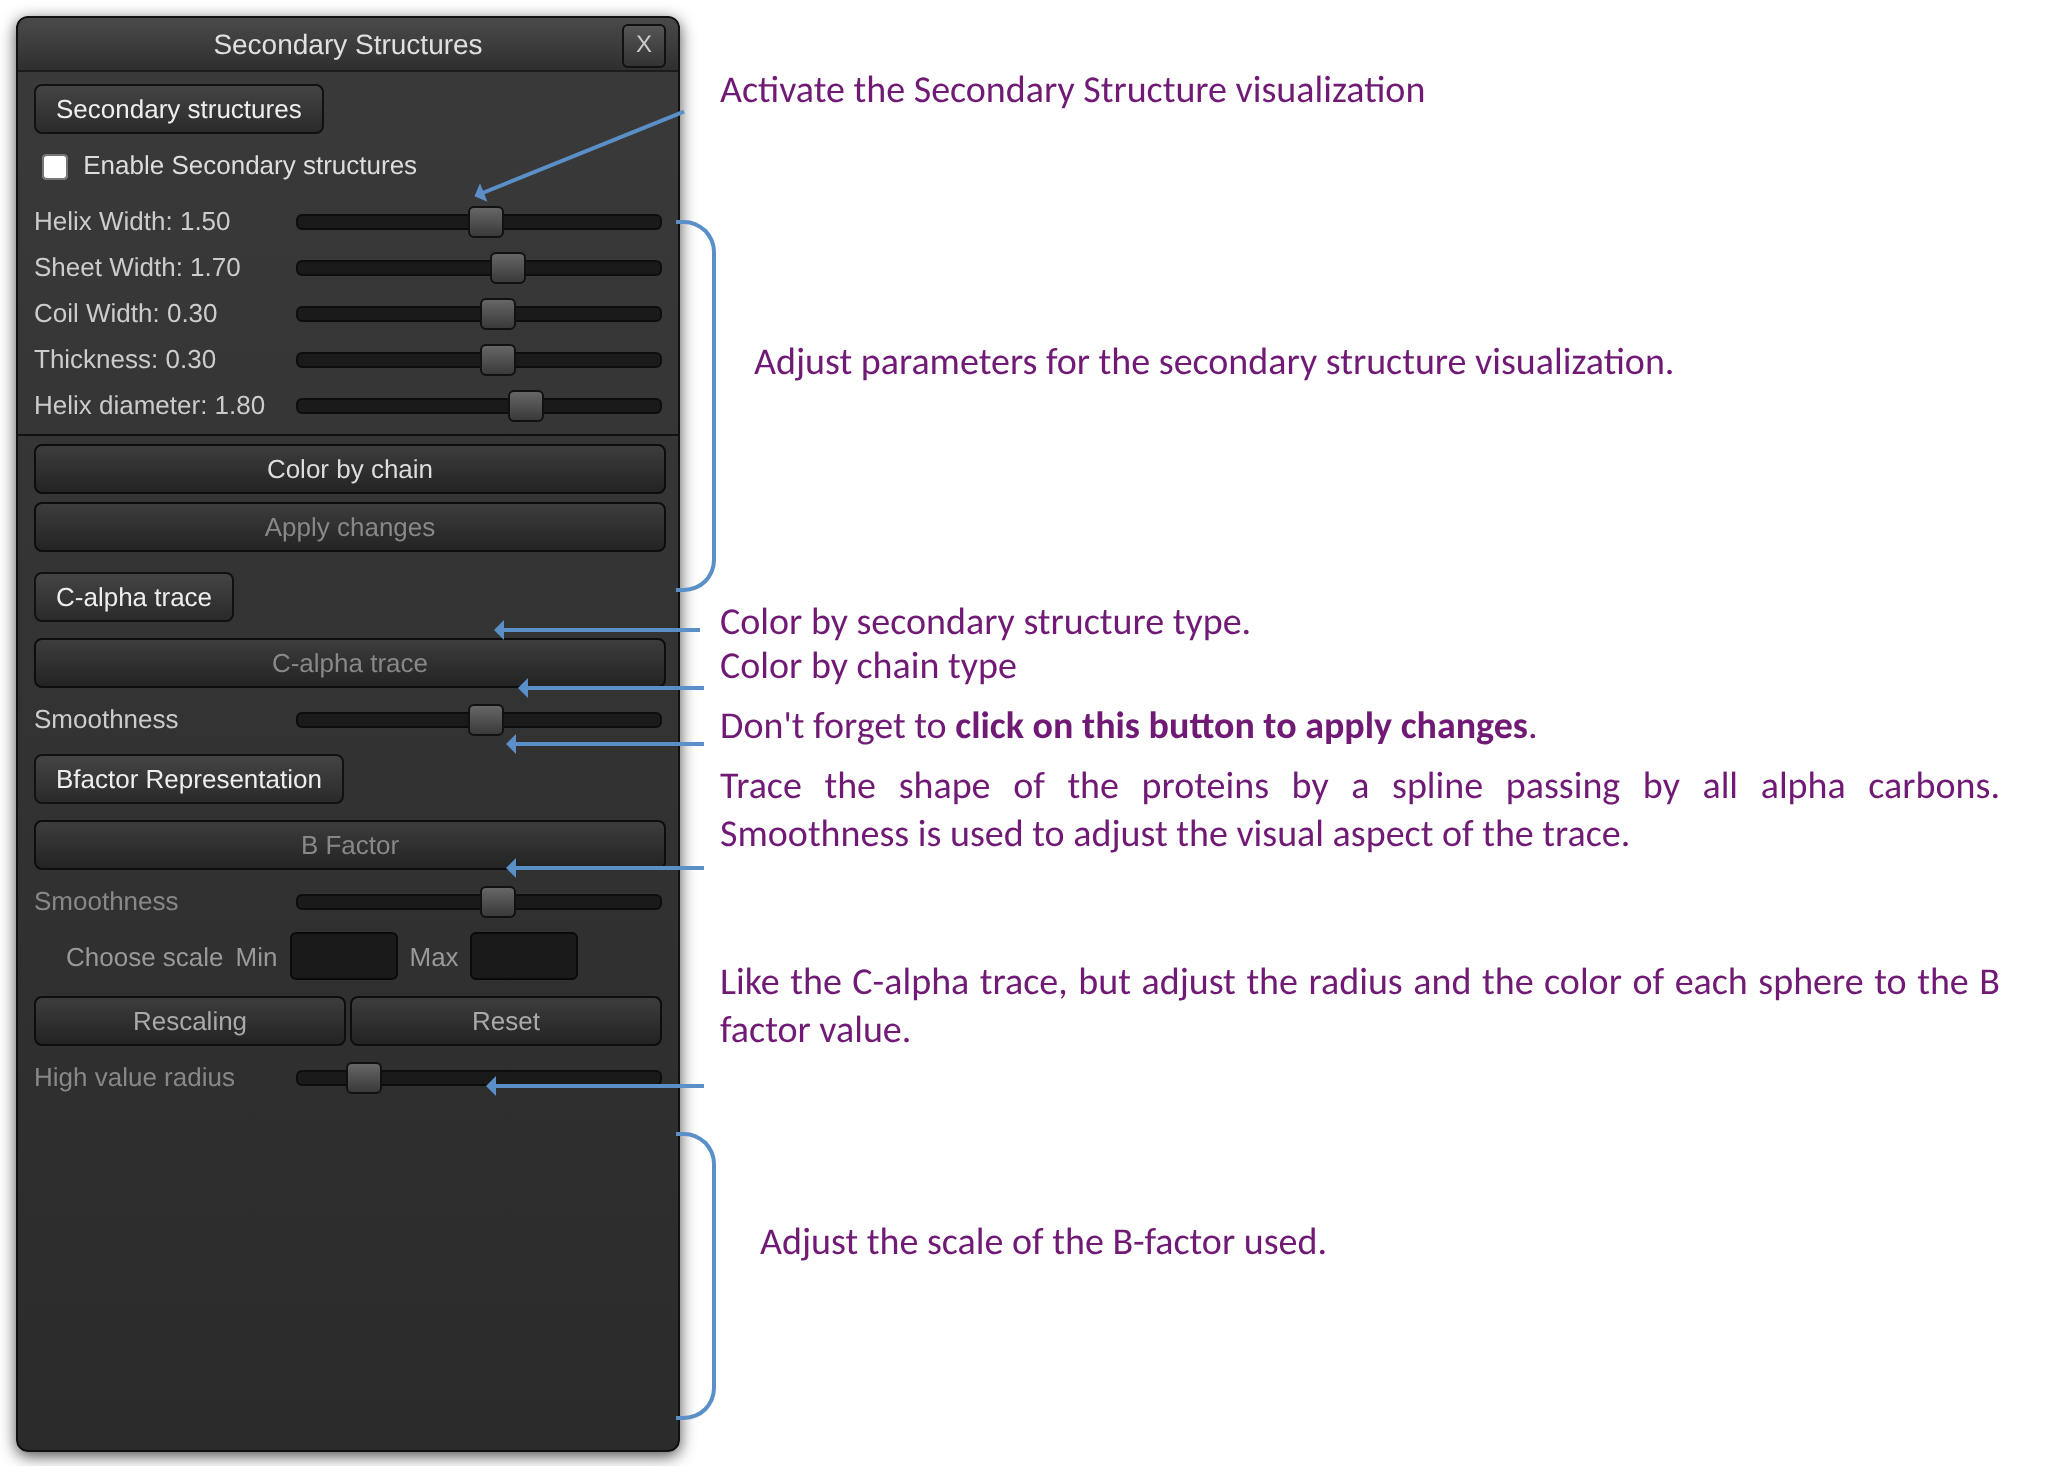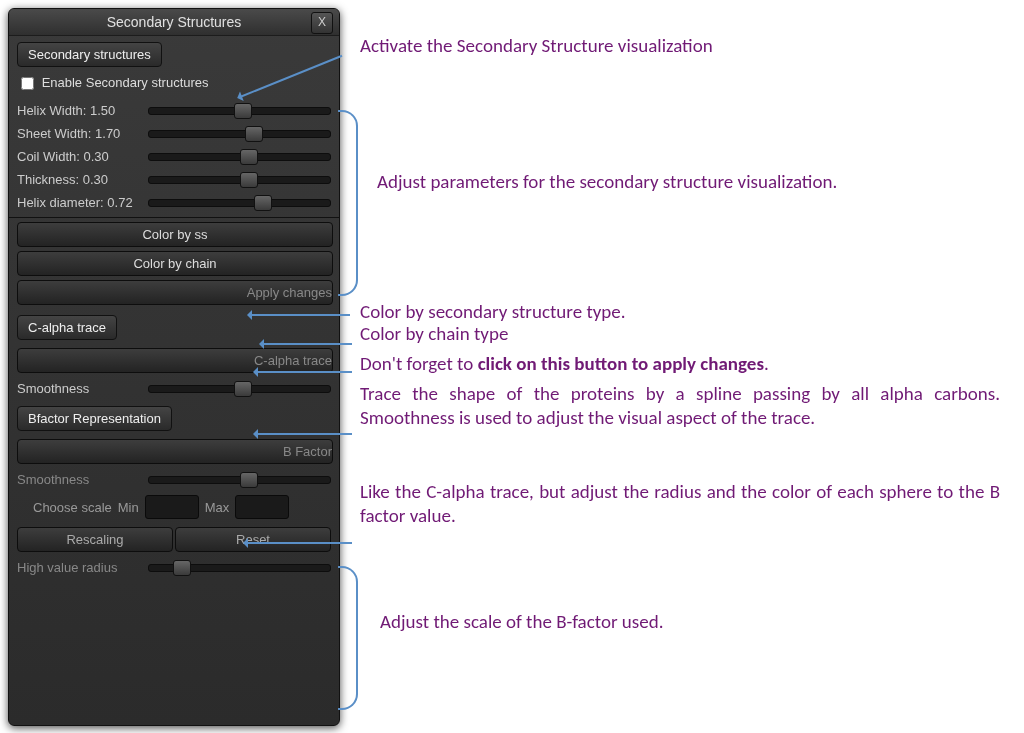--- a/index.html
+++ b/index.html
@@ -107,21 +107,21 @@
     padding: 4px 0;
     width: calc(100% - 16px);
     text-align: center;
     background: linear-gradient(#3d3d3d,#232323);
     border: 1px solid #0d0d0d;
     border-radius: 4px;
     color: #ddd;
     cursor: pointer;
     font-size: 13px;
   }
-  .wide-btn.dim { color: #888; text-align: right; }
+  .wide-btn.dim { color: #888; }
   .section-top-line {
     height:1px; background:#111; margin:3px 0 0 0;
   }
   .scale-row {
     display: flex;
     align-items: center;
     gap: 6px;
     padding: 4px 24px;
     color:#999;
   }
@@ -214,29 +214,28 @@
           <div class="slider-thumb" style="left: 55%;"></div>
         </div>
       </div>
       <div class="slider-row">
         <div class="lbl">Thickness: 0.30</div>
         <div class="slider-track">
           <div class="slider-thumb" style="left: 55%;"></div>
         </div>
       </div>
       <div class="slider-row">
-        <div class="lbl">Helix diameter: 0.72</div>
+        <div class="lbl">Helix diameter: 1.80</div>
         <div class="slider-track">
           <div class="slider-thumb" style="left: 63%;"></div>
         </div>
       </div>
     </div>
 
   <div class="section-top-line"></div>
-  <div class="wide-btn">Color by ss</div>
   <div class="wide-btn">Color by chain</div>
   <div class="wide-btn dim">Apply changes</div>
 
   <div class="pill">C-alpha trace</div>
   <div class="wide-btn dim">C-alpha trace</div>
   <div class="slider-row">
     <div class="lbl">Smoothness</div>
     <div class="slider-track">
       <div class="slider-thumb" id="sm1-thumb" style="left: 52%;"></div>
     </div>

